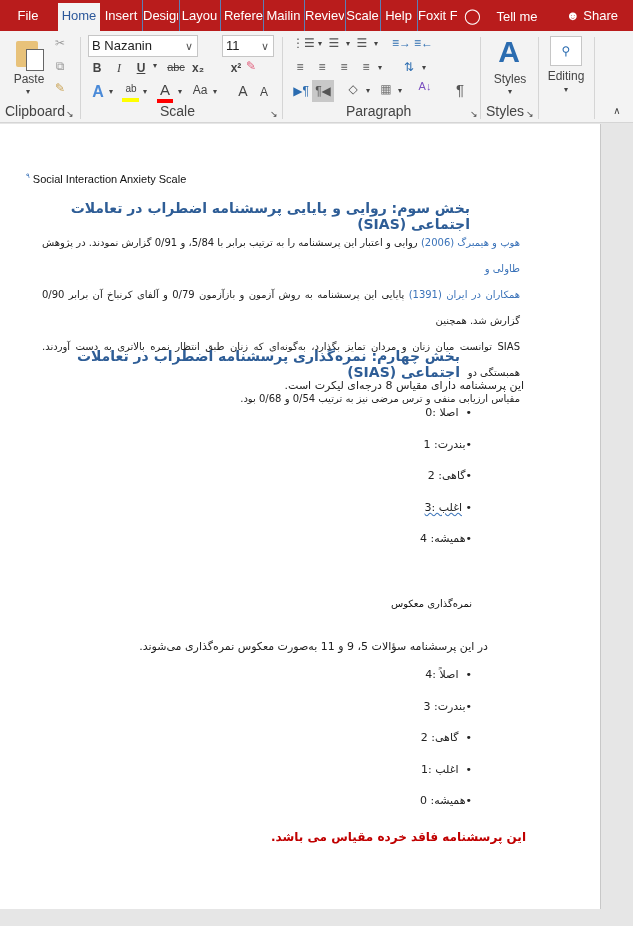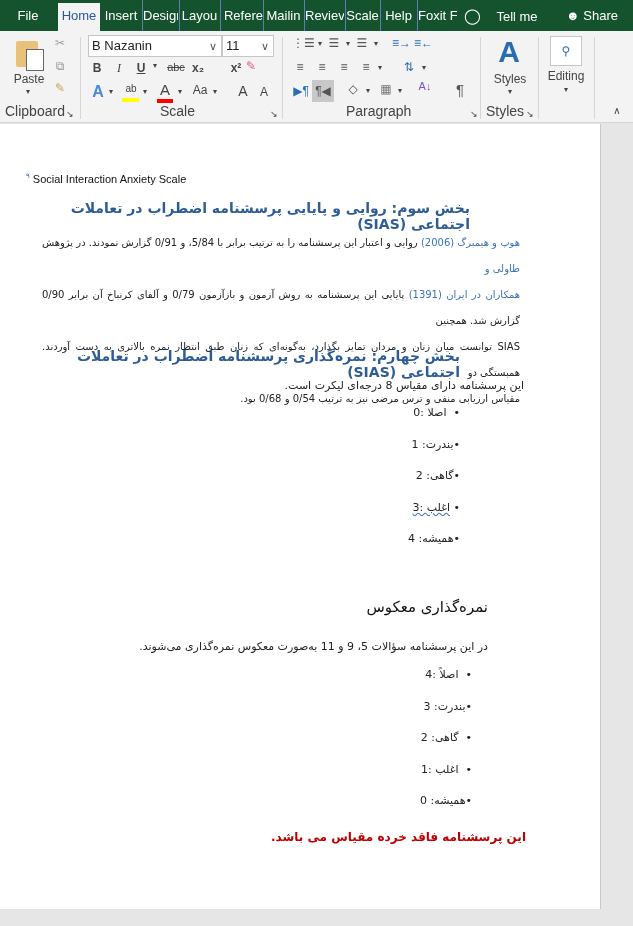--- a/index.html
+++ b/index.html
@@ -1,17 +1,17 @@
 <!DOCTYPE html>
 <html><head>
 <meta charset="utf-8">
 <style>
 *{box-sizing:border-box;margin:0;padding:0}
 body{width:633px;height:926px;overflow:hidden;font-family:"Liberation Sans",sans-serif;background:#e6e6e6;position:relative}
-.tabs{position:absolute;left:0;top:0;width:633px;height:31px;background:#14532d;color:#fff;font-size:13px}
+.tabs{position:absolute;left:0;top:0;width:633px;height:31px;background:#b91c1c;color:#fff;font-size:13px}
 .tab{position:absolute;top:0;height:31px;line-height:31px;text-align:center;white-space:nowrap;overflow:hidden}
 .tab.sep{border-left:1px solid #5b7fb6}
 .tab.active{background:#f3f3f3;color:#2b579a;top:3px;height:28px;line-height:26px}
 .ribbon{position:absolute;left:0;top:31px;width:633px;height:92px;background:#f3f3f3;border-bottom:1px solid #d5d5d5}
 .grp-label{position:absolute;top:72px;font-size:14px;color:#444}
 .vsep{position:absolute;top:6px;height:82px;border-left:1px solid #d5d5d5}
 .ic{position:absolute;font-size:12px;color:#444;text-align:center}
 .combo{position:absolute;height:22px;background:#fff;border:1px solid #c6c6c6;font-size:13px;line-height:20px;padding-left:3px;color:#222}
 .combo .chev{position:absolute;right:4px;top:0;font-size:11px;color:#555}
 .doc-area{position:absolute;left:0;top:124px;width:633px;height:802px;background:#e6e6e6}
@@ -56,21 +56,21 @@
   </div>
   <div class="ic" style="left:10px;top:41px;width:38px">Paste</div>
   <div class="ic" style="left:20px;top:56px;width:16px;font-size:8px">▾</div>
   <div class="ic" style="left:52px;top:5px;width:16px;color:#999">✂</div>
   <div class="ic" style="left:52px;top:28px;width:16px;color:#999">⧉</div>
   <div class="ic" style="left:52px;top:50px;width:16px;color:#c8a050">✎</div>
   <div class="grp-label" style="left:5px">Clipboard</div>
   <div class="ic" style="left:66px;top:78px;font-size:9px">↘</div>
   <div class="vsep" style="left:80px"></div>
 
-  <div class="combo" style="left:88px;top:4px;width:134px">
+  <div class="combo" style="left:88px;top:4px;width:110px">
     <span>B Nazanin</span>
     <span class="chev">∨</span>
   </div>
   <div class="combo" style="left:222px;top:4px;width:52px">
     <span>11</span>
     <span class="chev">∨</span>
   </div>
   <div class="ic" style="left:90px;top:30px;width:14px;font-weight:bold">B</div>
   <div class="ic" style="left:112px;top:30px;width:14px;font-style:italic;font-family:'Liberation Serif',serif">I</div>
   <div class="ic" style="left:134px;top:30px;width:14px;text-decoration:underline;font-weight:bold">U</div>
@@ -151,29 +151,29 @@
     <div><span class="blue">هوپ و هیمبرگ (2006)</span><span> روایی و اعتبار این پرسشنامه را به ترتیب برابر با 5/84، و 0/91 گزارش نمودند. در پژوهش </span><span class="blue">طاولی و</span></div>
     <div><span class="blue">همکاران در ایران (1391)</span><span> پایایی این پرسشنامه به روش آزمون و بازآزمون 0/79 و آلفای کرنباخ آن برابر 0/90 گزارش شد. همچنین</span></div>
     <div>SIAS توانست میان زنان و مردان تمایز بگذارد، به‌گونه‌ای که زنان طبق انتظار نمره بالاتری به دست آوردند. همبستگی دو</div>
     <div>مقیاس ارزیابی منفی و ترس مرضی نیز به ترتیب 0/54 و 0/68 بود.</div>
   </div>
 
   <div class="rtl h-blue" style="right:140px;top:224px;width:420px;text-align:right">بخش چهارم: نمره‌گذاری پرسشنامه اضطراب در تعاملات اجتماعی (SIAS)</div>
 
   <div class="rtl li" style="right:76px;top:255px;width:400px">این پرسشنامه دارای مقیاس 8 درجه‌ای لیکرت است.</div>
 
-  <ul class="rtl" style="right:140px;top:282px;list-style:none">
+  <ul class="rtl" style="right:128px;top:282px;list-style:none">
     <li class="li" style="height:31.5px">•&nbsp;&nbsp;<span>اصلا :0</span></li>
     <li class="li" style="height:31.5px">•<span>بندرت: 1</span></li>
     <li class="li" style="height:31.5px">•<span>گاهی: 2</span></li>
     <li class="li" style="height:31.5px">•&nbsp;<span style="text-decoration:underline wavy #3b73b9">اغلب :3</span></li>
     <li class="li" style="height:31.5px">•<span>همیشه: 4</span></li>
   </ul>
 
-  <div class="rtl" style="right:112px;top:474px;font-size:15px;color:#111;font-family:'DejaVu Sans',sans-serif">نمره‌گذاری معکوس</div>
+  <div class="rtl" style="right:128px;top:474px;font-size:10px;color:#111;font-family:'DejaVu Sans',sans-serif">نمره‌گذاری معکوس</div>
 
   <div class="rtl li" style="right:112px;top:516px;width:400px">در این پرسشنامه سؤالات 5، 9 و 11 به‌صورت معکوس نمره‌گذاری می‌شوند.</div>
 
   <ul class="rtl" style="right:128px;top:544px;list-style:none">
     <li class="li" style="height:31.5px">•&nbsp;&nbsp;<span>اصلاً :4</span></li>
     <li class="li" style="height:31.5px">•<span>بندرت: 3</span></li>
     <li class="li" style="height:31.5px">•&nbsp;&nbsp;<span>گاهی: 2</span></li>
     <li class="li" style="height:31.5px">•&nbsp;&nbsp;<span>اغلب :1</span></li>
     <li class="li" style="height:31.5px">•<span>همیشه: 0</span></li>
   </ul>

